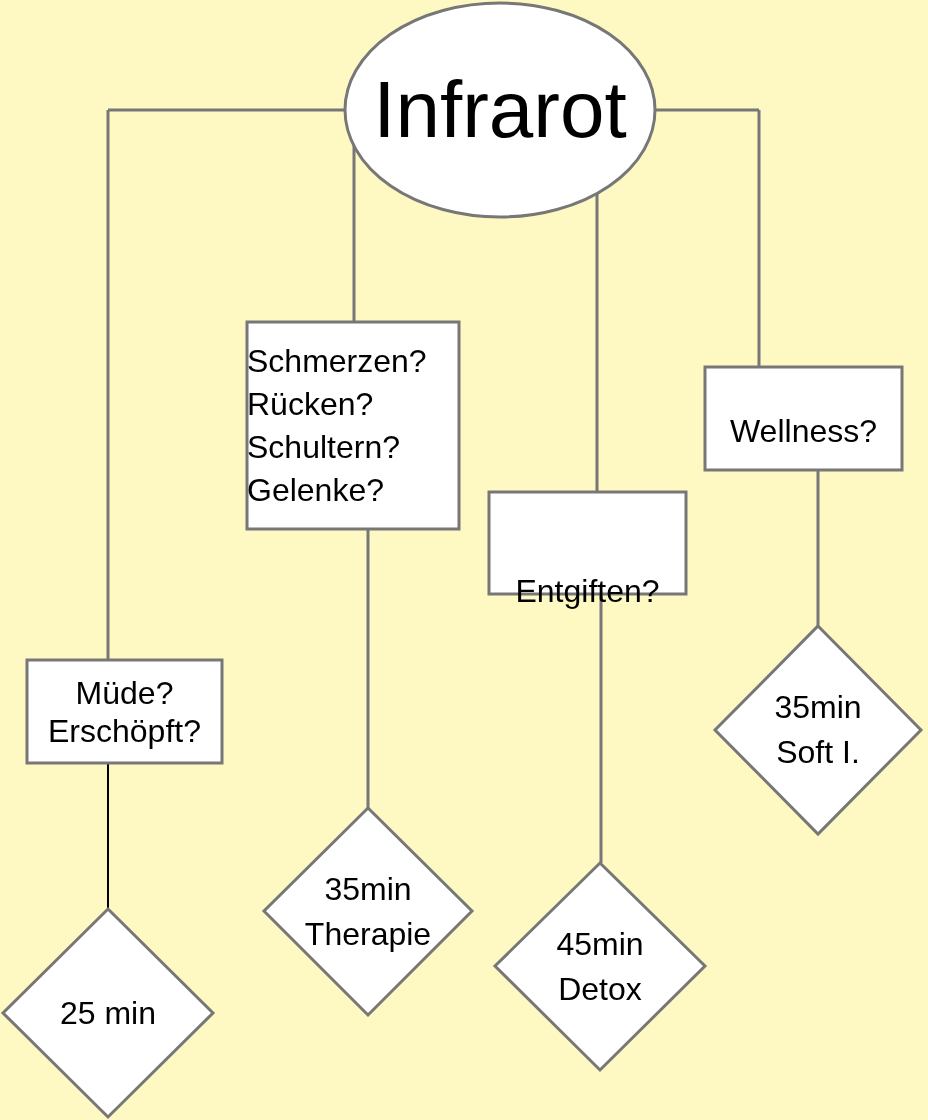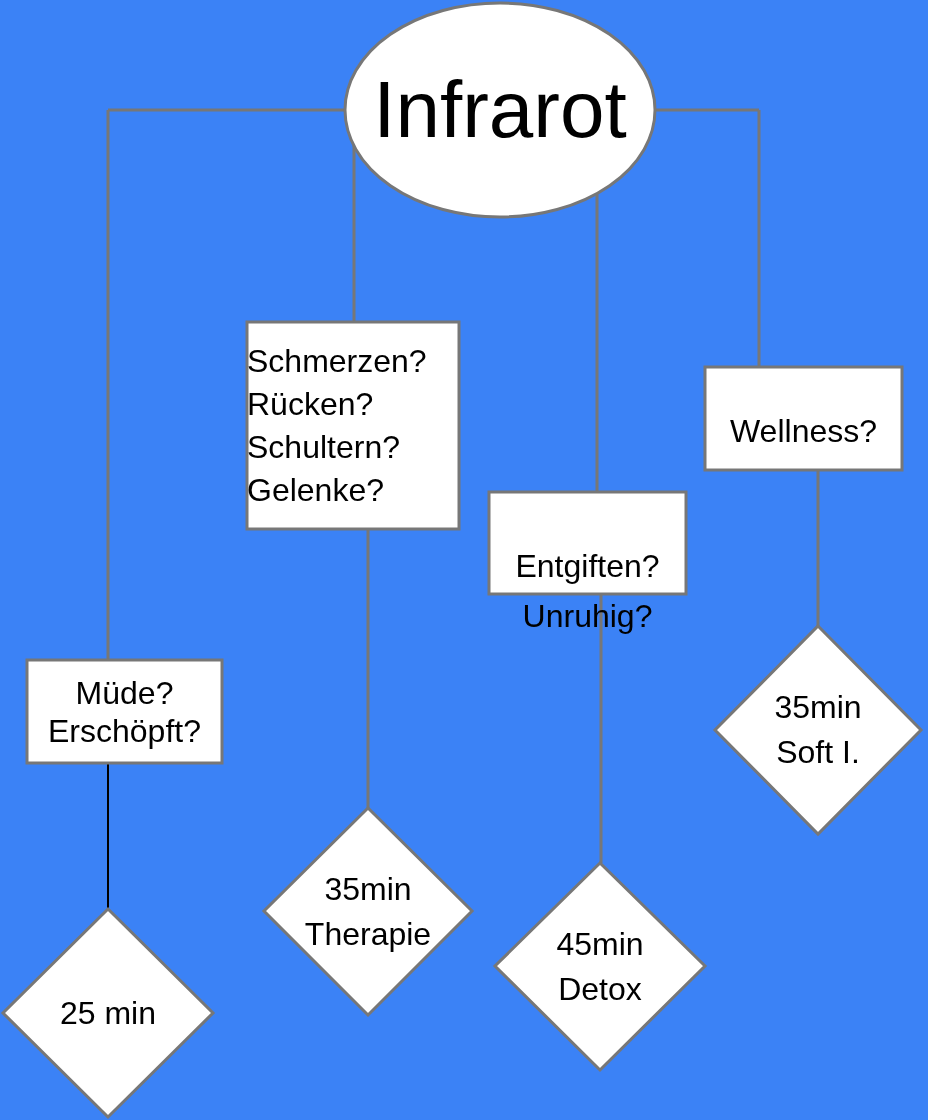--- a/index.html
+++ b/index.html
@@ -4,21 +4,21 @@
 <style>
   html, body {
     margin: 0;
     padding: 0;
     background: #ffffff;
   }
   .canvas {
     position: relative;
     width: 928px;
     height: 1120px;
-    background: #3b82f6;
+    background: #fef9c3;
     font-family: "Liberation Sans", "DejaVu Sans", sans-serif;
     color: #000000;
     overflow: hidden;
   }
   .canvas svg {
     position: absolute;
     left: 0;
     top: 0;
   }
   .node-label {
@@ -94,21 +94,20 @@
 
   <div class="node-label q-schmerz">
     <span>Schmerzen?</span>
     <span>Rücken?</span>
     <span>Schultern?</span>
     <span>Gelenke?</span>
   </div>
 
   <div class="node-label q-entgift">
     <span>Entgiften?</span>
-    <span>Unruhig?</span>
   </div>
 
   <div class="node-label q-wellness">
     <span>Wellness?</span>
   </div>
 
   <div class="node-label r-refresh">
     <span>25 min</span>
   </div>
 

